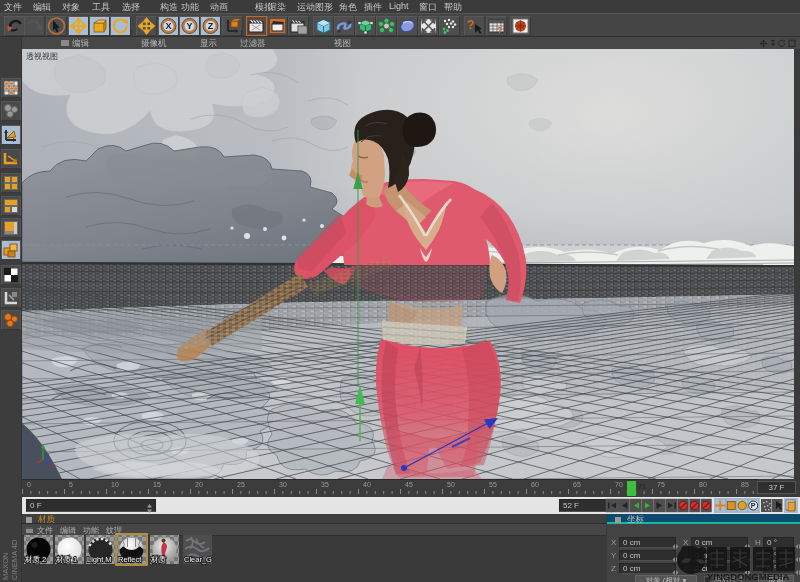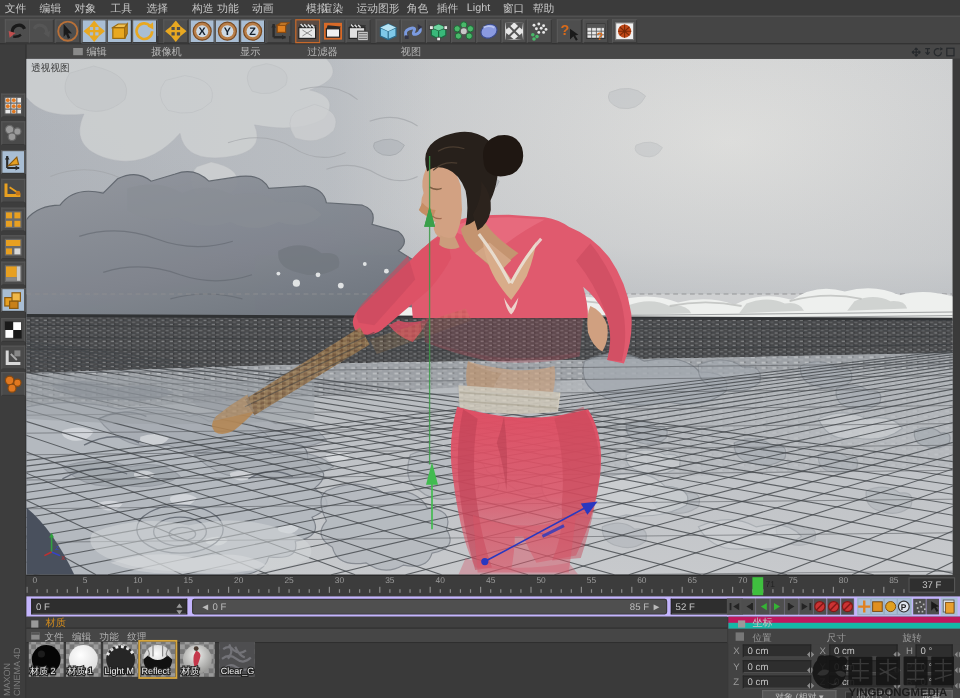--- a/index.html
+++ b/index.html
@@ -13,21 +13,21 @@
 .tbtn svg{position:absolute;left:0;top:0}
 #vpmenu{left:22px;top:37px;width:778px;height:12px;background:#474747;color:#b5b5b5;font-size:8.5px}
 #vpmenu span{position:absolute;top:1px}
 #sidebar{left:0;top:37px;width:22px;height:545px;background:#3d3d3d;border-right:1px solid #333}
 .sbtn{position:absolute;left:1px;width:20px;height:20px;background:#4a4a4a;border:1px solid #565656;border-bottom-color:#383838}
 .sbtn.hl{background:#a9bed4}
 #viewport{left:22px;top:49px;width:772px;height:430px}
 #vpright{left:794px;top:49px;width:6px;height:430px;background:#3a3a3a}
 #ruler{left:22px;top:479px;width:736px;height:18px;background:#3c3c3c;border-top:1px solid #2a2a2a}
 #framebox{left:757px;top:481px;width:39px;height:13px;background:#2f2f2f;border:1px solid #555;color:#c8c8c8;font-size:8px;text-align:center;line-height:12px}
-#frow{left:22px;top:497px;width:778px;height:17px;background:#c4b5fd}
+#frow{left:22px;top:497px;width:778px;height:17px;background:#e5e5e5}
 #matpanel{left:22px;top:514px;width:584px;height:68px;background:#3a3a3a}
 #coordpanel{left:607px;top:514px;width:193px;height:68px;background:#434343}
 .field{position:absolute;background:#2e2e2e;border:1px solid #262626;border-bottom-color:#4f4f4f;color:#c4c4c4;font-size:8px;line-height:9px;padding-left:3px}
 .flab{position:absolute;color:#9a9a9a;font-size:8px}
 .ruln{position:absolute;top:1px;color:#9c9c9c;font-size:7px}
 </style>
 </head>
 <body>
 <div class="abs" id="menubar">
 <span style="left:4px">文件</span>
@@ -235,23 +235,23 @@
         <circle cx="9.5" cy="9" r="5.5" fill="#c04818"></circle>
         <path d="M4 9 H15 M9.5 3.5 V14.5 M5.5 5.5 Q9.5 9 13.5 12.5 M13.5 5.5 Q9.5 9 5.5 12.5" stroke="#7a2a08" stroke-width="0.9" fill="none"></path>
       </svg>
     </div>
     <div class="abs" style="left:131px;top:16px;width:1px;height:19px;background:#333"></div>
     <div class="abs" style="left:241px;top:16px;width:1px;height:19px;background:#333"></div>
   </div>
 <div class="abs" id="vpmenu">
 <span style="left:39px;top:3px;width:8px;height:6px;background:#8a8a8a;display:block;position:absolute"></span>
     <span style="left:50px">编辑</span>
-    <span style="left:104px">摄像机</span>
+    <span style="left:119px">摄像机</span>
     <span style="left:178px">显示</span>
-    <span style="left:234px">过滤器</span>
+    <span style="left:218px">过滤器</span>
     <span style="left:312px">视图</span>
 <svg style="position:absolute;left:737px;top:1.5px" width="37" height="9" viewBox="0 0 37 9">
       <g stroke="#26292c" stroke-width="1" fill="none">
         <path d="M4.5 1 V8 M1 4.5 H8 M4.5 1 l-1.3 1.6 M4.5 1 l1.3 1.6 M4.5 8 l-1.3 -1.6 M4.5 8 l1.3 -1.6 M1 4.5 l1.6 -1.3 M1 4.5 l1.6 1.3 M8 4.5 l-1.6 -1.3 M8 4.5 l-1.6 1.3"></path>
         <path d="M14 1.5 v5 M14 6.5 l-1.7 -2 M14 6.5 l1.7 -2 M12 1.5 h4"></path>
         <path d="M25.5 4.5 a3 3 0 1 1 -1.7 -2.7 M24.5 0.8 l1.5 1 l-1.6 0.9"></path>
         <rect x="30" y="1.2" width="6" height="6.3"></rect>
       </g>
     </svg>
 </div>
@@ -675,24 +675,20 @@
       <rect x="605" y="1" width="9" height="15" fill="#3fbf3f"></rect>
       <text x="616" y="9" font-size="7" fill="#222">71</text>
     </svg>
   </div>
 <div class="abs" id="framebox">37 F</div>
 <div class="abs" id="frow">
 <div class="field" style="left:4px;top:2px;width:130px;height:13px;line-height:12px">0 F</div>
 <div class="abs" style="left:124px;top:3px"><svg width="7" height="11" viewBox="0 0 7 11">
         <path d="M3.5 1 L6 4.5 H1 Z M3.5 10 L1 6.5 H6 Z" fill="#999"></path>
       </svg></div>
-<div class="abs" style="left:138px;top:2px;width:396px;height:13px;background:#4f4f4f;border:1px solid #3a3a3a;border-radius:2px;color:#bbb;font-size:8px;line-height:12px">
-      <span style="position:absolute;left:6px">◄ 0 F</span>
-      <span style="position:absolute;right:4px">85 F ►</span>
-    </div>
 <div class="field" style="left:537px;top:2px;width:60px;height:13px;line-height:12px">52 F</div>
 <div class="abs" style="left:586px;top:3px"><svg width="7" height="11" viewBox="0 0 7 11">
         <path d="M3.5 1 L6 4.5 H1 Z M3.5 10 L1 6.5 H6 Z" fill="#999"></path>
       </svg></div>
 <svg width="200" height="17" style="position:absolute;left:562px;top:0">
       <rect x="22" y="2" width="11.5" height="13" fill="#4e4e4e" stroke="#5a5a5a" stroke-width="0.5"></rect>
       <rect x="24" y="5.5" width="1.5" height="6" fill="#242424"></rect>
       <path d="M32 5.5L27 8.5L32 11.5Z" fill="#242424"></path>
       <rect x="34" y="2" width="11.5" height="13" fill="#4e4e4e" stroke="#5a5a5a" stroke-width="0.5"></rect>
       <path d="M43 5.5L38 8.5L43 11.5Z" fill="#242424"></path>
@@ -805,29 +801,23 @@
       <path d="M141.5 9 Q146.5 11 144.5 16 Q143.5 21 140.5 24 Q138.5 18 139.5 13 Z" fill="#c4374a"></path>
       <circle cx="141.5" cy="7.5" r="2" fill="#4a3a30"></circle>
       <text x="129" y="29" font-size="7.5" fill="#f0f0f0" stroke="#222" stroke-width="2" paint-order="stroke">材质</text>
       <rect x="161" y="2" width="29" height="29" fill="url(#chk)"></rect>
       <rect x="161" y="2" width="29" height="29" fill="#4e4e50"></rect>
       <path d="M164 8 q5 -4 9 1 q5 4 10 0 M163 16 q6 -5 12 0 q6 5 12 -1 M165 24 q5 -5 10 -1 q5 4 11 1 M169 4 q4 6 -1 12 m6 -10 q3 7 8 9" stroke="#737378" stroke-width="1.8" fill="none"></path>
       <text x="162" y="29" font-size="7.5" fill="#f0f0f0" stroke="#222" stroke-width="2" paint-order="stroke">Clear_G</text>
     </svg>
   </div>
 <div class="abs" id="coordpanel">
-    <div class="abs" style="left:0;top:0;width:193px;height:10px;background:#be185d;border-bottom:5px solid #14b8a6">
+    <div class="abs" style="left:0;top:0;width:193px;height:10px;background:#0c4a6e;border-bottom:2px solid #14b8a6">
       <span style="position:absolute;left:8px;top:3px;width:6px;height:6px;background:#9a9a9a;display:block"></span>
       <span style="position:absolute;left:20px;top:0px;font-size:8.5px;color:#c6c6c6">坐标</span>
-    </div>
-    <div class="abs" style="left:0;top:10px;width:193px;height:13px;background:#434343;color:#9a9a9a;font-size:8px">
-      <span style="position:absolute;left:6px;top:3px;width:7px;height:7px;background:#777;display:block"></span>
-      <span style="position:absolute;left:20px;top:2px">位置</span>
-      <span style="position:absolute;left:82px;top:2px">尺寸</span>
-      <span style="position:absolute;left:145px;top:2px">旋转</span>
     </div>
     <span class="flab" style="left:4px;top:24px">X</span>
     <div class="field" style="left:12px;top:23px;width:57px;height:11px">0 cm</div>
     <span class="abs" style="left:65px;top:23px"><svg width="7" height="9" viewBox="0 0 7 9">
         <path d="M0.5 4.5 L3 2 V7 Z M6.5 4.5 L4 2 V7 Z" fill="#8a8a8a"></path>
       </svg></span>
     <span class="flab" style="left:76px;top:24px">X</span>
     <div class="field" style="left:84px;top:23px;width:57px;height:11px">0 cm</div>
     <span class="abs" style="left:137px;top:23px"><svg width="7" height="9" viewBox="0 0 7 9">
         <path d="M0.5 4.5 L3 2 V7 Z M6.5 4.5 L4 2 V7 Z" fill="#8a8a8a"></path>

